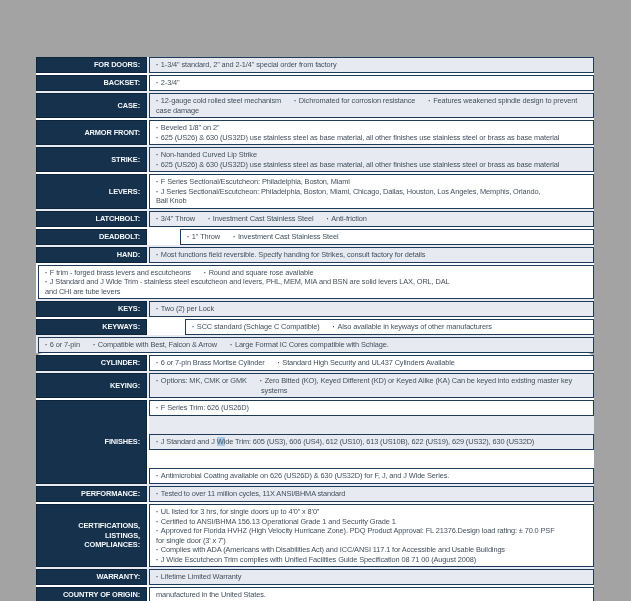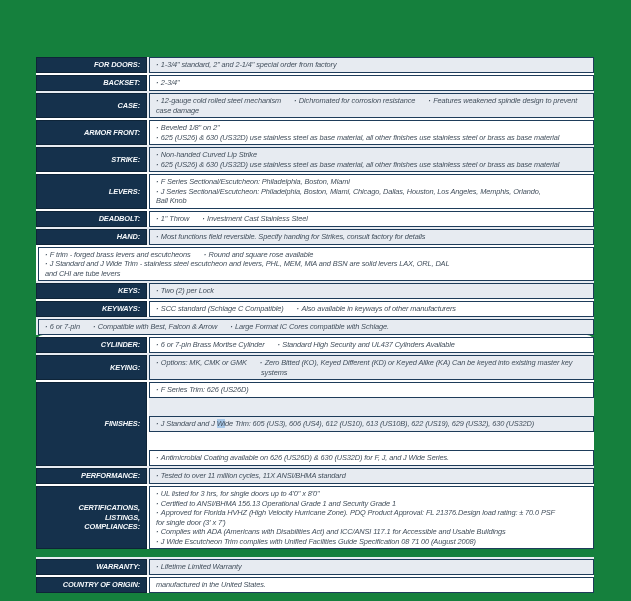--- a/index.html
+++ b/index.html
@@ -1,20 +1,20 @@
 <!DOCTYPE html>
 <html><head>
 <meta charset="utf-8">
 <style>
   html,body{margin:0;padding:0;background:#ffffff;}
   body{
     width:631px;height:601px;position:relative;overflow:hidden;
     font-family:"Liberation Sans","DejaVu Sans",sans-serif;
   }
-  .canvas{position:absolute;inset:0;background:#15803d;font-style:italic;}
+  .canvas{position:absolute;inset:0;background:#a3a3a3;}
   .spec-table{
     position:absolute;left:36px;top:57px;width:558px;
     font-size:7.4px;line-height:9.5px;letter-spacing:-0.12px;
     color:#424f5c;
   }
   .row{display:flex;align-items:stretch;padding-top:2px;}
   .row:first-child{padding-top:0;}
   .label{
     flex:0 0 111px;box-sizing:border-box;
     background:#15314c;border:1px solid #0e2438;
@@ -102,21 +102,31 @@
         <div class="content-col">
           <div class="subwrap">
             <div class="cell white">
               <div class="line"><span class="seg"><span class="bullet">·</span>F Series Sectional/Escutcheon: Philadelphia, Boston, Miami</span></div>
               <div class="line"><span class="seg"><span class="bullet">·</span>J Series Sectional/Escutcheon: Philadelphia, Boston, Miami, Chicago, Dallas, Houston, Los Angeles, Memphis, Orlando,</span></div>
               <div class="line"><span class="seg">Ball Knob</span></div>
             </div>
           </div>
         </div>
       </div>
-      <div class="row" style="background: rgb(255, 255, 255);">
+      <div class="row" style="background: rgb(231, 235, 241);">
+        <div class="label">LATCHBOLT:</div>
+        <div class="content-col">
+          <div class="subwrap">
+            <div class="cell light">
+              <div class="line"><span class="seg"><span class="bullet">·</span>3/4" Throw</span><span class="seg"><span class="bullet">·</span>Investment Cast Stainless Steel</span><span class="seg"><span class="bullet">·</span>Anti-friction</span></div>
+            </div>
+          </div>
+        </div>
+      </div>
+      <div class="row" style="background: rgb(255, 255, 255); gap: 31px;">
         <div class="label">DEADBOLT:</div>
         <div class="content-col">
           <div class="subwrap">
             <div class="cell white">
               <div class="line"><span class="seg"><span class="bullet">·</span>1" Throw</span><span class="seg"><span class="bullet">·</span>Investment Cast Stainless Steel</span></div>
             </div>
           </div>
         </div>
       </div>
       <div class="row" style="background: rgb(231, 235, 241);">
@@ -143,21 +153,21 @@
       <div class="row" style="background: rgb(231, 235, 241);">
         <div class="label">KEYS:</div>
         <div class="content-col">
           <div class="subwrap">
             <div class="cell light">
               <div class="line"><span class="seg"><span class="bullet">·</span>Two (2) per Lock</span></div>
             </div>
           </div>
         </div>
       </div>
-      <div class="row" style="background: rgb(255, 255, 255);">
+      <div class="row" style="background: rgb(255, 255, 255); gap: 36px;">
         <div class="label">KEYWAYS:</div>
         <div class="content-col">
           <div class="subwrap">
             <div class="cell white">
               <div class="line"><span class="seg"><span class="bullet">·</span>SCC standard (Schlage C Compatible)</span><span class="seg"><span class="bullet">·</span>Also available in keyways of other manufacturers</span></div>
             </div>
           </div>
         </div>
       </div>
       <div class="row" style="background: rgb(231, 235, 241);">
@@ -230,21 +240,21 @@
               <div class="line"><span class="seg"><span class="bullet">·</span>UL listed for 3 hrs, for single doors up to 4'0" x 8'0"</span></div>
               <div class="line"><span class="seg"><span class="bullet">·</span>Certified to ANSI/BHMA 156.13 Operational Grade 1 and Security Grade 1</span></div>
               <div class="line"><span class="seg"><span class="bullet">·</span>Approved for Florida HVHZ (High Velocity Hurricane Zone). PDQ Product Approval: FL 21376.Design load rating: ± 70.0 PSF</span></div>
               <div class="line"><span class="seg">for single door (3' x 7')</span></div>
               <div class="line"><span class="seg"><span class="bullet">·</span>Complies with ADA (Americans with Disabilities Act) and ICC/ANSI 117.1 for Accessible and Usable Buildings</span></div>
               <div class="line"><span class="seg"><span class="bullet">·</span>J Wide Escutcheon Trim complies with Unified Facilities Guide Specification 08 71 00 (August 2008)</span></div>
             </div>
           </div>
         </div>
       </div>
-      <div class="row" style="background: rgb(231, 235, 241); margin-top: 8px;">
+      <div class="row" style="background: rgb(231, 235, 241);">
         <div class="label">WARRANTY:</div>
         <div class="content-col">
           <div class="subwrap">
             <div class="cell light">
               <div class="line"><span class="seg"><span class="bullet">·</span>Lifetime Limited Warranty</span></div>
             </div>
           </div>
         </div>
       </div>
       <div class="row" style="background: rgb(255, 255, 255);">

